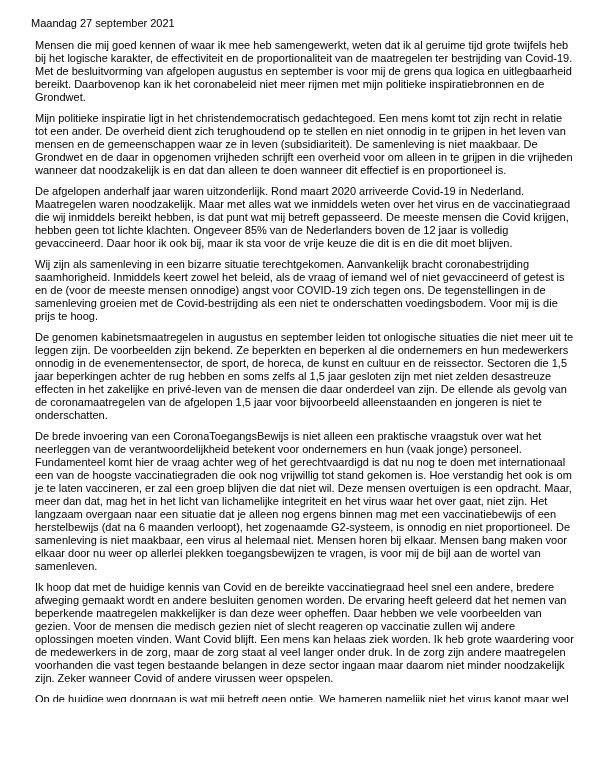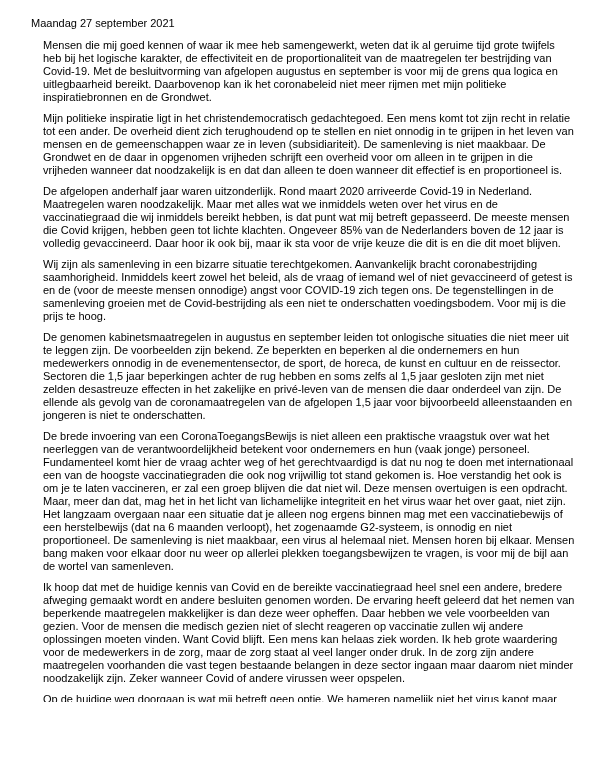--- a/index.html
+++ b/index.html
@@ -17,21 +17,21 @@
     color: #000000;
     font-family: "Liberation Sans", sans-serif;
     font-size: 11px;
     line-height: 13px;
     overflow: hidden;
   }
   .date {
     margin: 0 0 9px 0;
   }
   .para {
-    margin: 0 0 8px 12px;
+    margin: 0 0 8px 4px;
   }
 </style>
 </head>
 <body>
 
 <div class="page">
   <p class="date">Maandag 27 september 2021</p>
   <p class="para">Mensen die mij goed kennen of waar ik mee heb samengewerkt, weten dat ik al geruime tijd grote twijfels heb bij het logische karakter, de effectiviteit en de proportionaliteit van de maatregelen ter bestrijding van Covid-19. Met de besluitvorming van afgelopen augustus en september is voor mij de grens qua logica en uitlegbaarheid bereikt. Daarbovenop kan ik het coronabeleid niet meer rijmen met mijn politieke inspiratiebronnen en de Grondwet.</p>
   <p class="para">Mijn politieke inspiratie ligt in het christendemocratisch gedachtegoed. Een mens komt tot zijn recht in relatie tot een ander. De overheid dient zich terughoudend op te stellen en niet onnodig in te grijpen in het leven van mensen en de gemeenschappen waar ze in leven (subsidiariteit). De samenleving is niet maakbaar. De Grondwet en de daar in opgenomen vrijheden schrijft een overheid voor om alleen in te grijpen in die vrijheden wanneer dat noodzakelijk is en dat dan alleen te doen wanneer dit effectief is en proportioneel is.</p>
   <p class="para">De afgelopen anderhalf jaar waren uitzonderlijk. Rond maart 2020 arriveerde Covid-19 in Nederland. Maatregelen waren noodzakelijk. Maar met alles wat we inmiddels weten over het virus en de vaccinatiegraad die wij inmiddels bereikt hebben, is dat punt wat mij betreft gepasseerd. De meeste mensen die Covid krijgen, hebben geen tot lichte klachten. Ongeveer 85% van de Nederlanders boven de 12 jaar is volledig gevaccineerd. Daar hoor ik ook bij, maar ik sta voor de vrije keuze die dit is en die dit moet blijven.</p>

